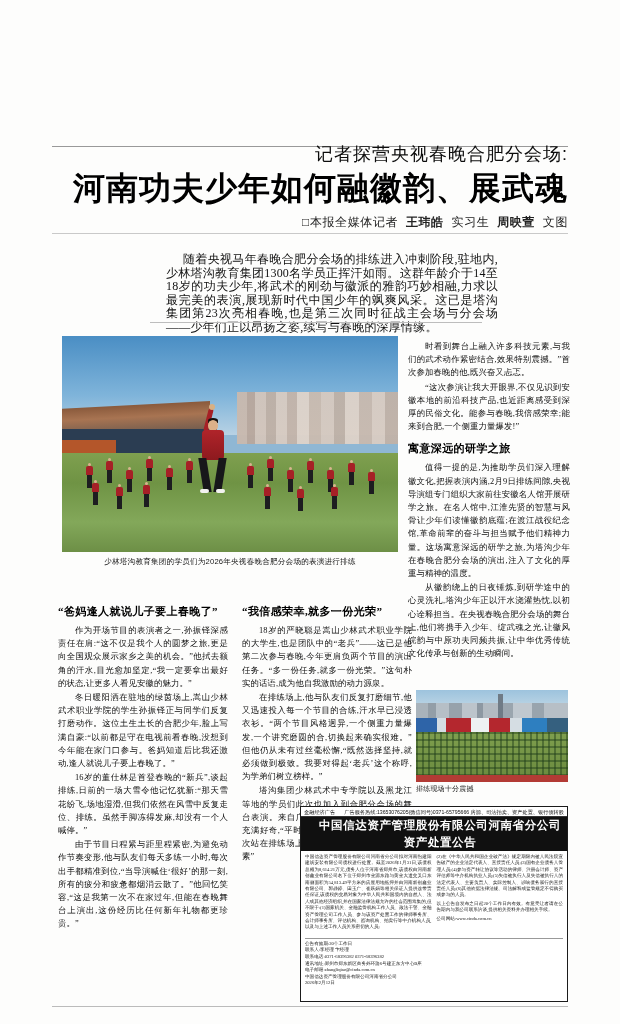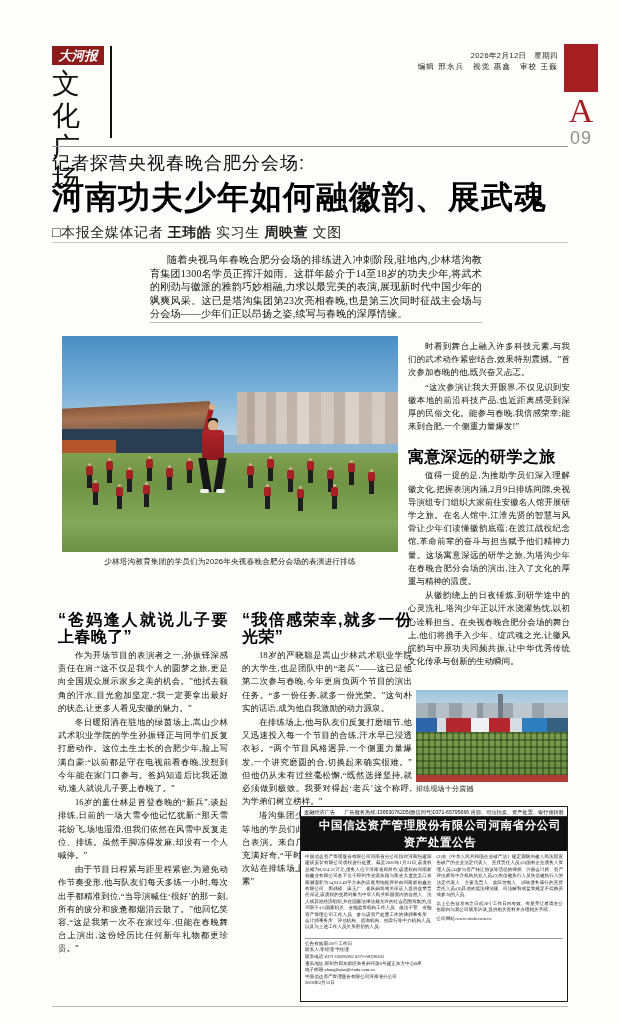--- a/index.html
+++ b/index.html
@@ -80,52 +80,52 @@
     color:#8e8e8e;text-align:center;letter-spacing:1px;
   }
 
   .rule-top{
     position:absolute;left:52px;top:146px;width:516px;
     border-top:1px solid #999;
   }
 
   
   .headline-wrap{
-    position:absolute;left:52px;top:151px;width:516px;
-    text-align:left;
+    position:absolute;left:52px;top:142px;width:516px;
+    text-align:right;
   }
   .kicker{
     font-family:"Liberation Sans",sans-serif;
     font-size:18px;line-height:24px;
     color:#0c0c0c;letter-spacing:1px;
     font-weight:400;
   }
   .main-head{
     font-family:"Liberation Serif",serif;
     font-weight:bold;
     font-size:32px;line-height:40px;
     letter-spacing:1px;
     color:#000;
     margin-top:2px;
   }
   .byline{
     margin-top:9px;
-    font-size:14px;line-height:12px;
+    font-size:12px;line-height:12px;
     color:#222;
     letter-spacing:0.6px;
-    font-family:Liberation Sans, sans-serif;
+    font-family:Liberation Mono, monospace;
     border-bottom:1px solid #c9c9c9;
     padding-bottom:4px;
   }
   .byline b{font-weight:bold;}
 
   
   .lead{
-    position:absolute;left:150px;top:253px;width:332px;
-    font-size:10px;line-height:13.6px;
+    position:absolute;left:166px;top:253px;width:332px;
+    font-size:12px;line-height:13.6px;
     text-align:justify;
     text-indent:17px;
     color:#101010;
     letter-spacing:0.2px;
   }
   .lead-rule{
     position:absolute;left:150px;top:322px;width:332px;
     border-top:1px solid #bdbdbd;
   }
 
@@ -226,25 +226,25 @@
 
   
   .col{
     position:absolute;
     font-size:8.4px;line-height:13.2px;
     text-align:justify;color:#0e0e0e;
     letter-spacing:0.15px;
   }
   .col p{margin:0 0 1px 0;text-indent:17px;}
   .sub{
-    font-family:Liberation Sans, sans-serif;
+    font-family:Liberation Serif, serif;
     font-weight:bold;
-    font-size:16px;line-height:17px;
+    font-size:11px;line-height:17px;
     letter-spacing:0.4px;
-    margin:15px 0 4px 0;
+    margin:7px 0 4px 0;
     text-indent:0;
     color:#000;
   }
   .col-left{left:58px;top:596px;width:170px;}
   .col-mid{left:242px;top:596px;width:170px;}
   .col-right{left:408px;top:340px;width:162px;}
 
   
   .photo-2{
     position:absolute;left:416px;top:690px;width:152px;height:92px;
@@ -327,39 +327,20 @@
   .rule-bottom{
     position:absolute;left:52px;top:1006px;width:516px;
     border-top:1px solid #bbb;
   }
 </style>
 </head>
 <body>
 
 <div class="page">
 
-  <div class="masthead">
-
-    <div class="logo-block">
-      <div class="logo-badge">大河报</div>
-      <div class="logo-l1">文化</div>
-      <div class="logo-l2">广场</div>
-    </div>
-
-    <div class="head-meta">
-      <div class="m1">2026年2月12日　星期四</div>
-      <div class="m2">编辑 邢永兵　视觉 惠鑫　审校 王巍</div>
-    </div>
-
-    <div class="page-flag">
-      <div class="flag-bar"></div>
-      <div class="flag-letter">A</div>
-      <div class="flag-num">09</div>
-    </div>
-  </div>
 
   <div class="rule-top"></div>
 
   <div class="headline-wrap">
     <div class="kicker">记者探营央视春晚合肥分会场:</div>
     <div class="main-head">河南功夫少年如何融徽韵、展武魂</div>
     <div class="byline">
       <span>□本报全媒体记者</span>
       <b>王玮皓</b>
       <span>实习生</span>

